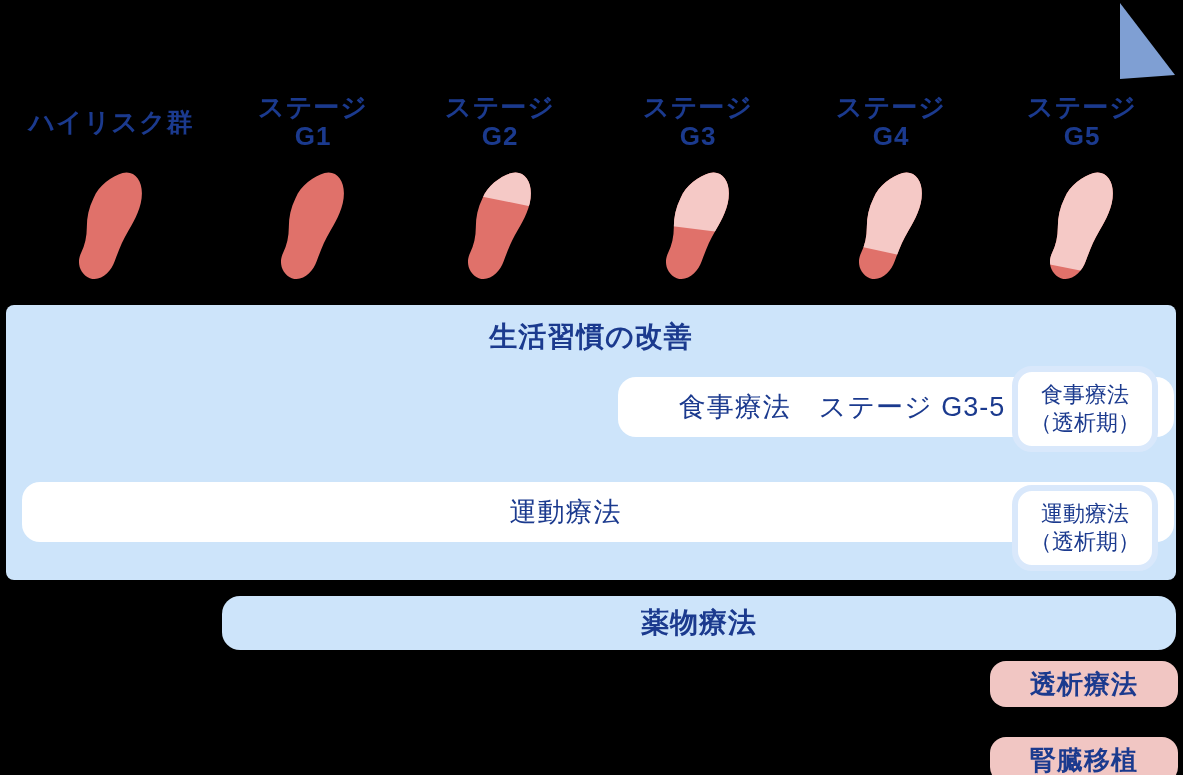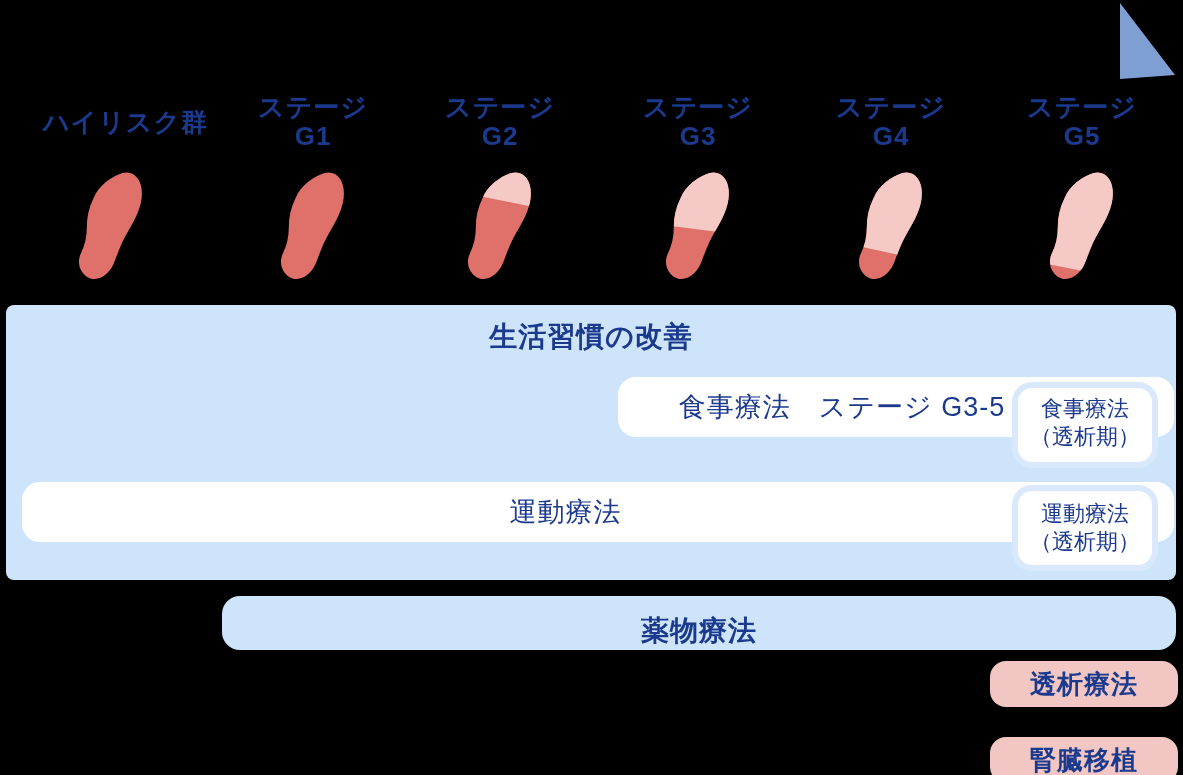--- a/index.html
+++ b/index.html
@@ -32,45 +32,45 @@
   }
   .wbox-diet1{left:16px;top:72px;width:573px;height:60px;}
   .wbox-diet2{left:612px;top:72px;width:556px;height:60px;padding-right:140px;box-sizing:border-box;padding-left:32px;}
   .wbox-exercise{left:16px;top:177px;width:1152px;height:60px;padding-right:65px;box-sizing:border-box;}
   .sbox{
     position:absolute;width:146px;height:86px;box-sizing:border-box;z-index:3;
     background:#fff;border:6px solid #d9e8fb;border-radius:20px;
     display:flex;flex-direction:column;align-items:center;justify-content:center;
     font-size:22px;line-height:28px;text-align:center;
   }
-  .sbox-diet{left:1006px;top:77px;font-family:Liberation Mono, monospace;}
+  .sbox-diet{left:1006px;top:61px;}
   .sbox-exercise{left:1006px;top:180px;}
   
   .drug{
     position:absolute;left:222px;top:596px;width:954px;height:54px;background:#cde4fa;border-radius:18px;
-    display:flex;align-items:flex-end;justify-content:center;font-weight:bold;font-size:28px;letter-spacing:1px;
+    display:flex;align-items:center;justify-content:center;font-weight:bold;font-size:28px;letter-spacing:1px;
   }
   .pinkbox{
     position:absolute;left:990px;width:188px;height:46px;background:#f1c6c3;border-radius:16px;
     display:flex;align-items:center;justify-content:center;font-weight:bold;font-size:26px;letter-spacing:1px;
   }
   .pink-dialysis{top:661px;}
   .pink-transplant{top:716px;margin-top:21px;}
 </style>
 </head>
 <body>
 
 <div class="canvas">
 
   <svg class="arrowhead" width="55" height="76" viewBox="0 0 55 76">
     <polygon points="0,0 55,72 0,76" fill="#7f9fd3"></polygon>
   </svg>
 
   <div id="column-row">
-      <div class="col-label" style="left: 28px; align-items: flex-end;">
+      <div class="col-label" style="left: 21px;">
         <span>ハイリスク群</span>
       </div>
       <div class="kidney" style="left: 75px;"><svg width="72" height="114" viewBox="0 0 72 118">
           <defs>
             <clipPath id="kc0">
               <path d="M48,3 C60,0 68,10 68,24 C68,38 61,51 54,63 C48,73 44,83 40,94 C36,106 25,116 14,112 C4,108 0,96 5,86 C9,78 11,69 11,59 C11,49 13,39 18,29 C23,16 37,6 48,3 Z"></path>
             </clipPath>
           </defs>
           <path d="M48,3 C60,0 68,10 68,24 C68,38 61,51 54,63 C48,73 44,83 40,94 C36,106 25,116 14,112 C4,108 0,96 5,86 C9,78 11,69 11,59 C11,49 13,39 18,29 C23,16 37,6 48,3 Z" fill="#e0716a"></path>
         </svg></div>

